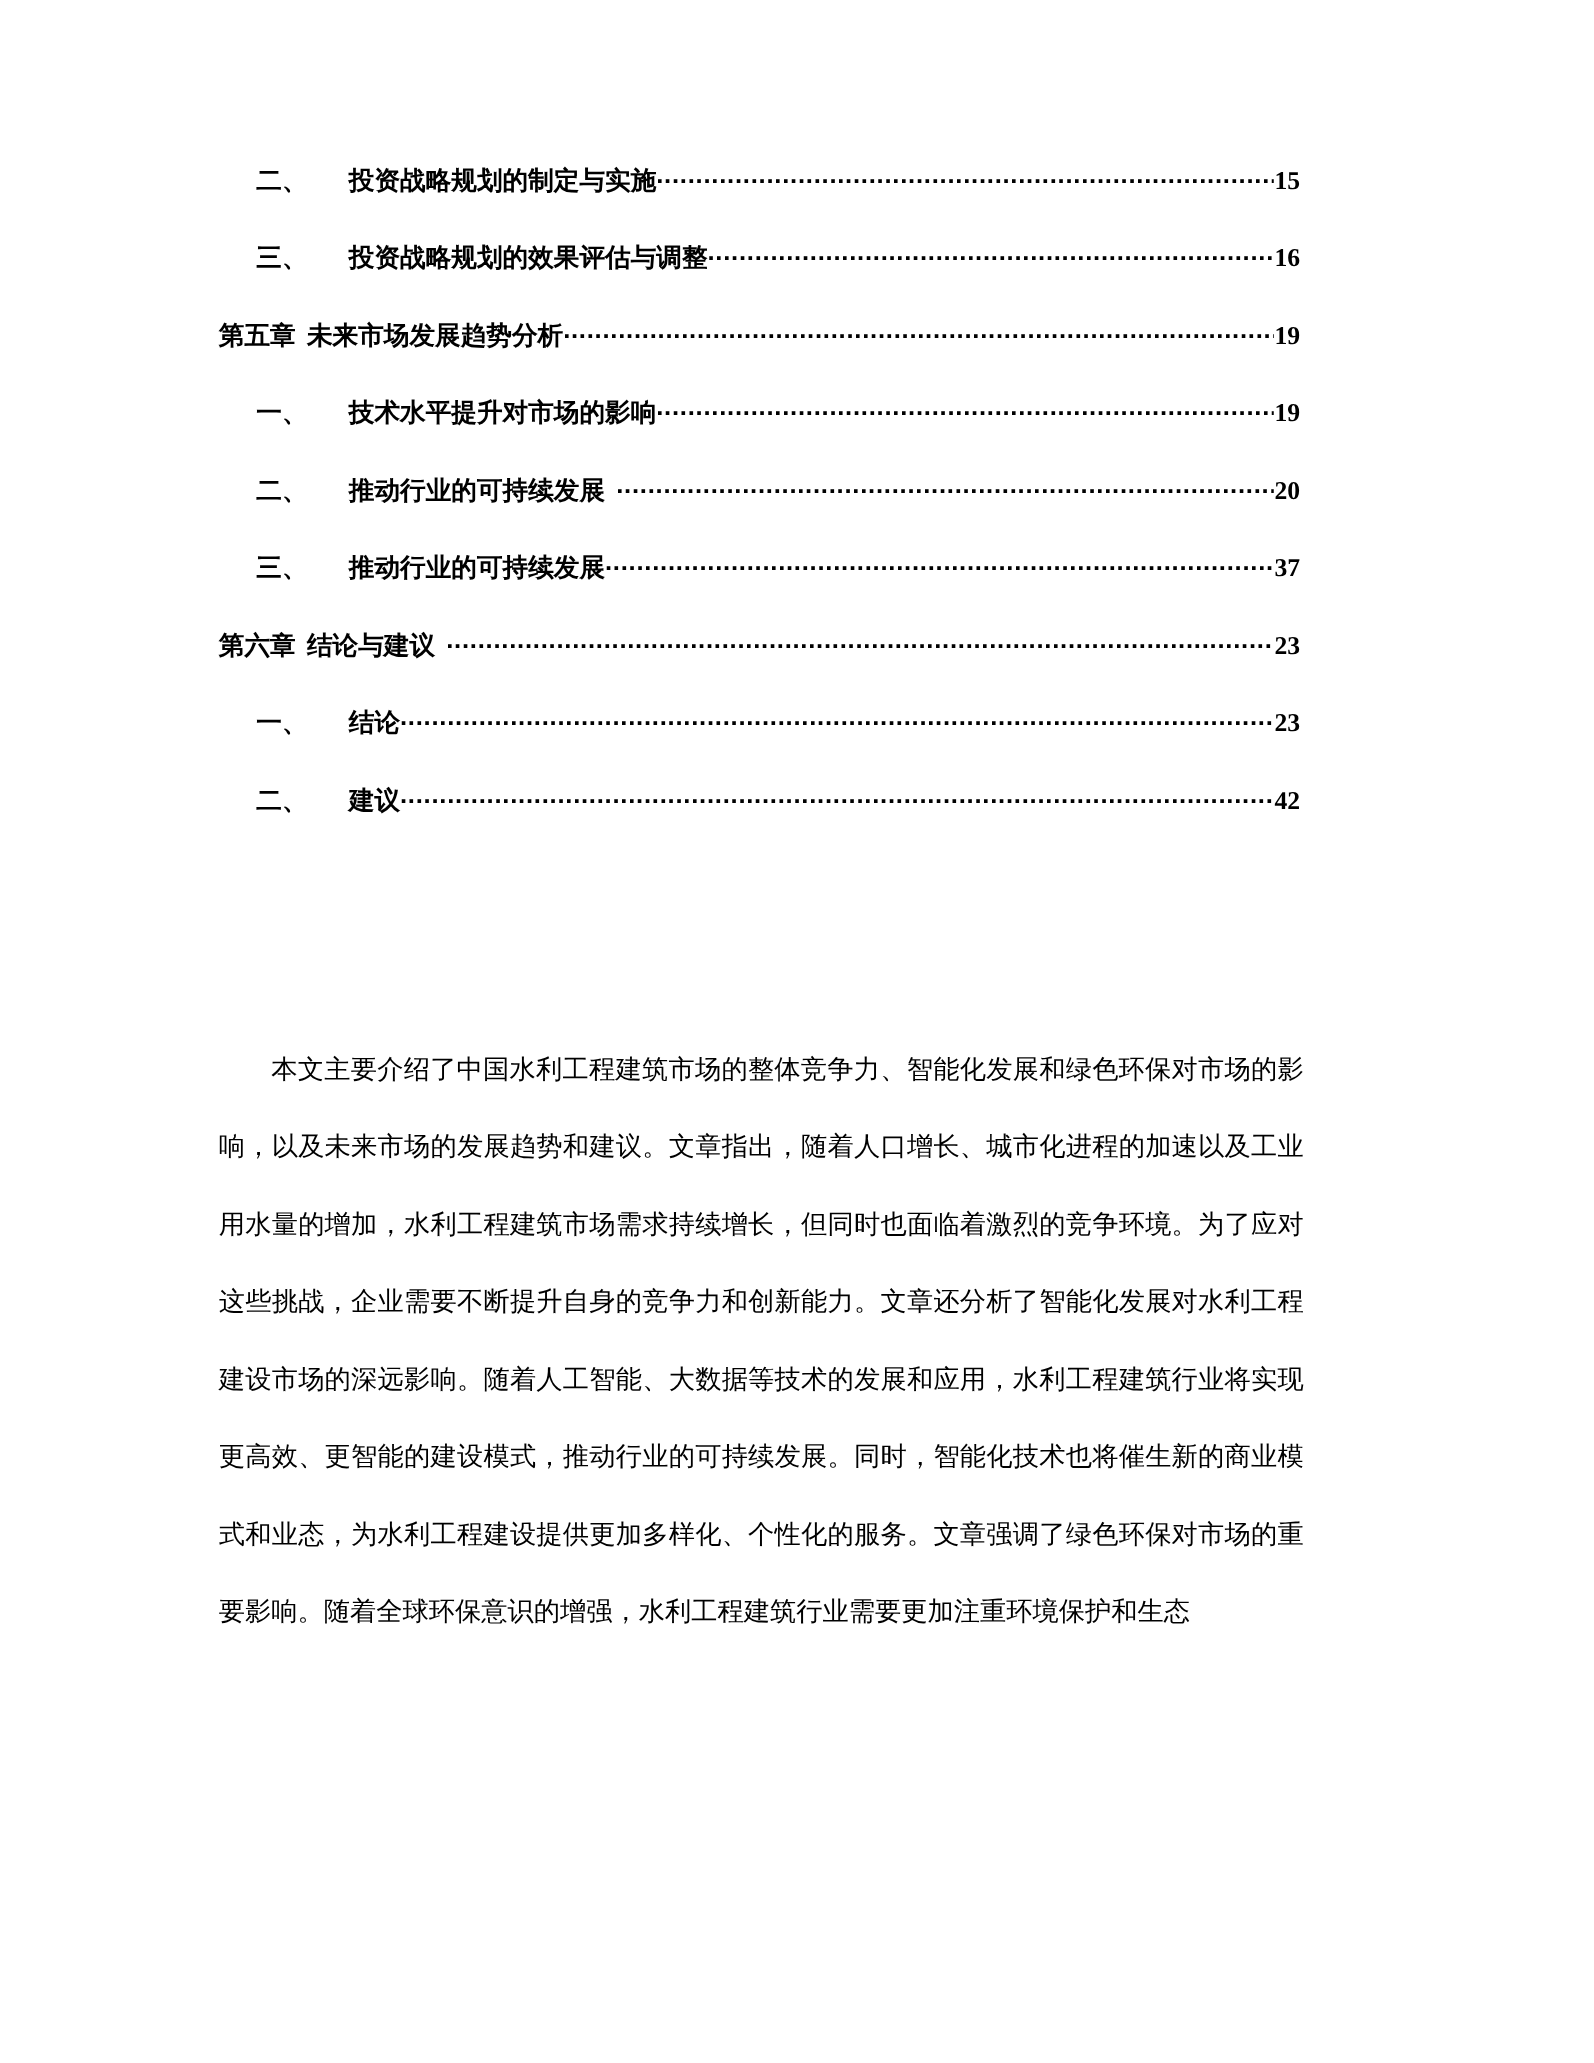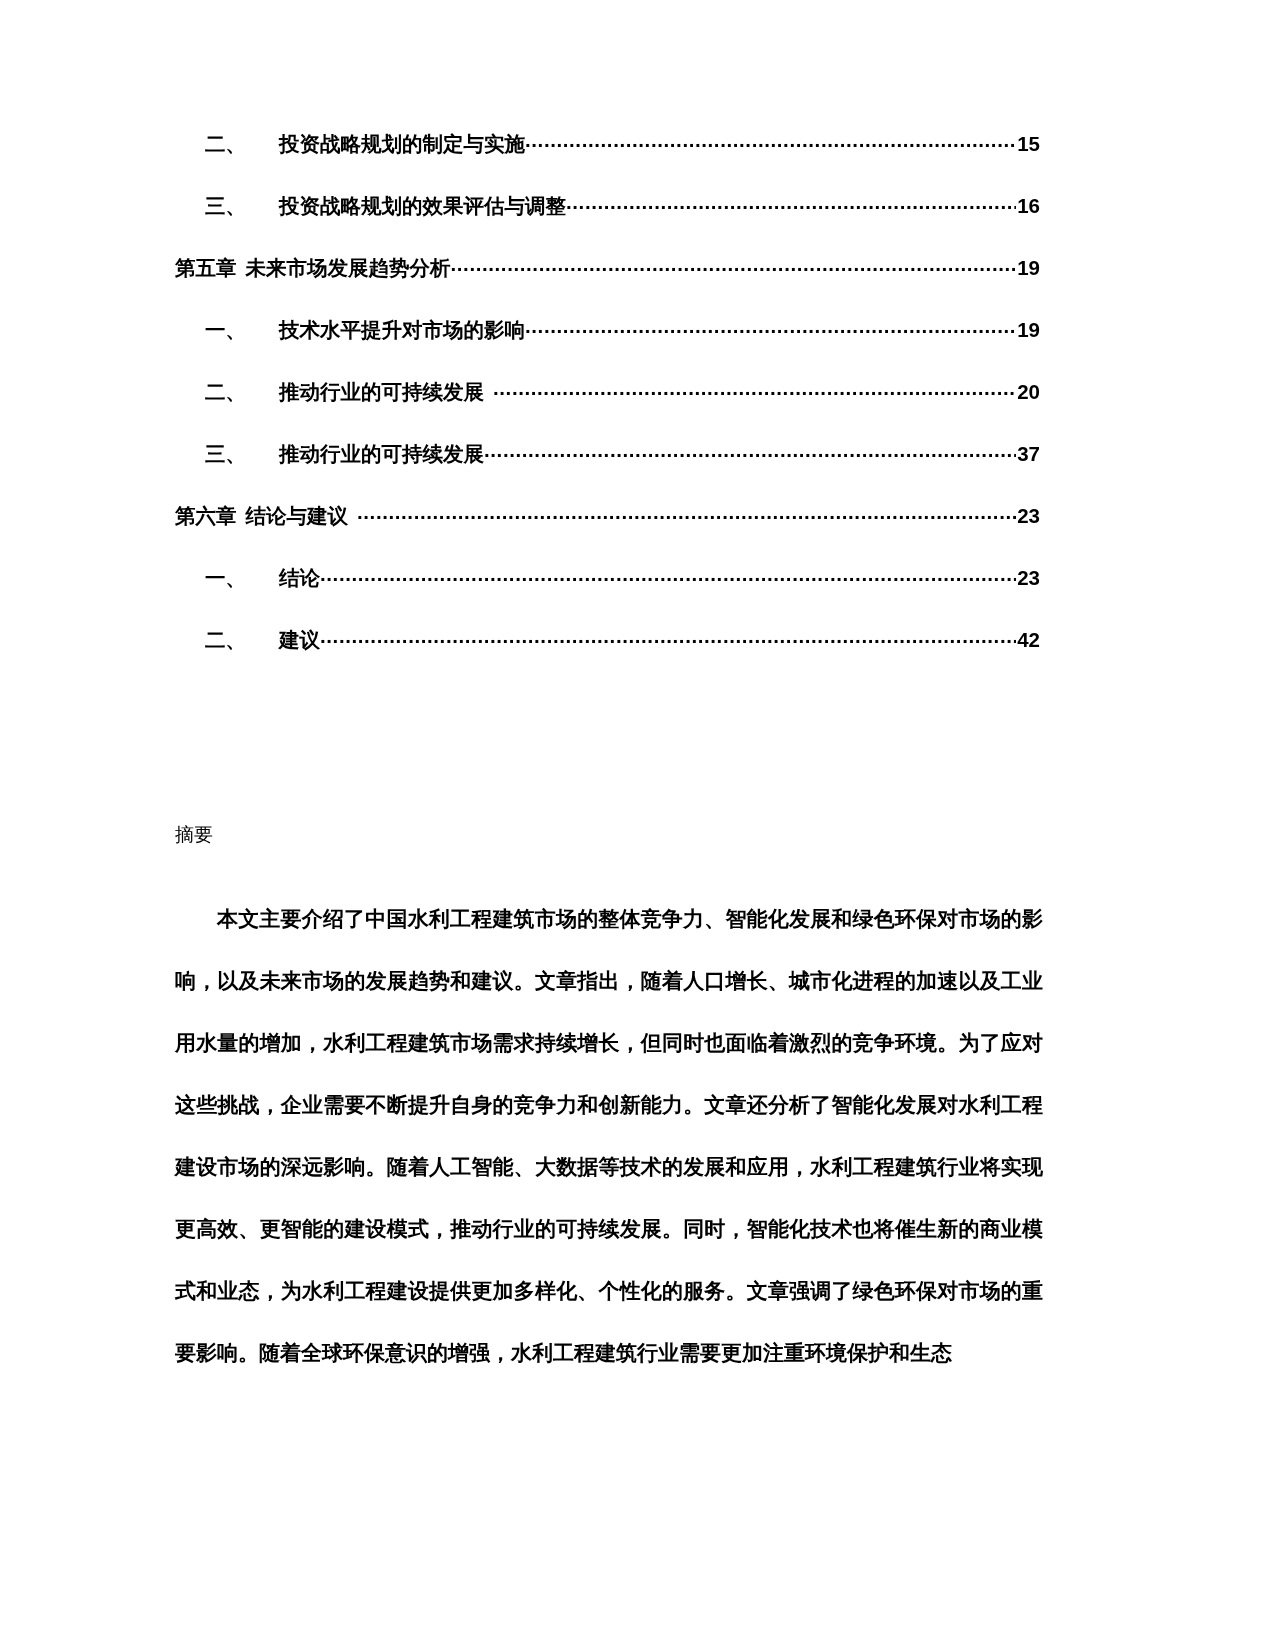--- a/index.html
+++ b/index.html
@@ -73,20 +73,21 @@
     font-size: 20.5px;
     line-height: 1;
     position: absolute;
     left: 0;
     bottom: 0px;
     white-space: nowrap;
   }
   .toc-page {
     flex: 0 0 auto;
     padding-left: 1px;
+    font-family: Liberation Serif, serif;
   }
 
   
   .abstract {
     position: absolute;
     left: 175px;
     top: 825px;
     width: 868px;
   }
   .abstract-heading {
@@ -96,21 +97,20 @@
     font-weight: normal;
   }
   .abstract-body p {
     margin: 0;
     font-size: 21px;
     line-height: 62px;
     text-align: justify;
     text-align-last: left;
     text-indent: 0;
     letter-spacing: 0px;
-    font-weight: bold;
   }
   .abstract-body p.first {
     text-indent: 2em;
   }
 </style>
 </head>
 <body>
 
 <div class="page">
 
@@ -174,19 +174,18 @@
       <div class="toc-row level-2">
         <span class="toc-num">二、</span>
         <span class="toc-title">建议</span>
         <span class="toc-gap"></span>
         <span class="toc-leader"></span>
         <span class="toc-page">42</span>
       </div>
     </div>
 
   <div class="abstract">
-    <div class="abstract-heading">摘要</div>
     <div class="abstract-body">
       <p class="first">本文主要介绍了中国水利工程建筑市场的整体竞争力、智能化发展和绿色环保对市场的影响，以及未来市场的发展趋势和建议。文章指出，随着人口增长、城市化进程的加速以及工业用水量的增加，水利工程建筑市场需求持续增长，但同时也面临着激烈的竞争环境。为了应对这些挑战，企业需要不断提升自身的竞争力和创新能力。文章还分析了智能化发展对水利工程建设市场的深远影响。随着人工智能、大数据等技术的发展和应用，水利工程建筑行业将实现更高效、更智能的建设模式，推动行业的可持续发展。同时，智能化技术也将催生新的商业模式和业态，为水利工程建设提供更加多样化、个性化的服务。文章强调了绿色环保对市场的重要影响。随着全球环保意识的增强，水利工程建筑行业需要更加注重环境保护和生态</p>
     </div>
   </div>
 
 </div>
 
 </body></html>

